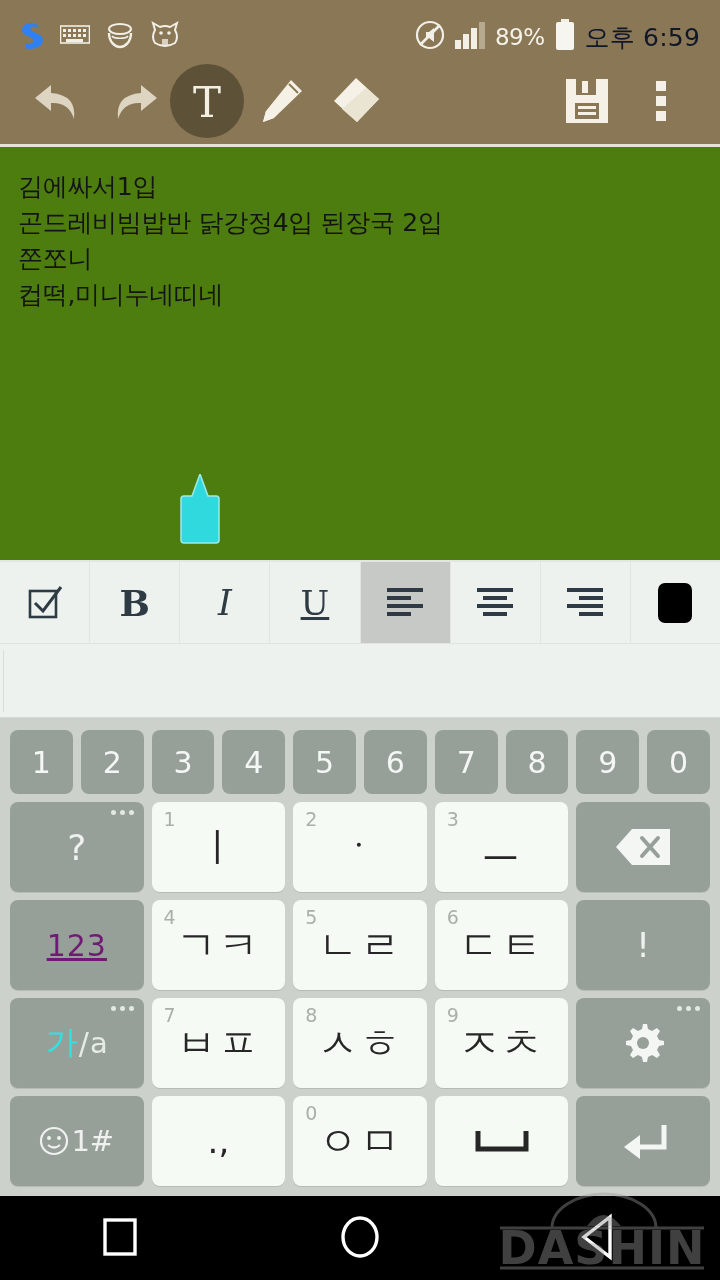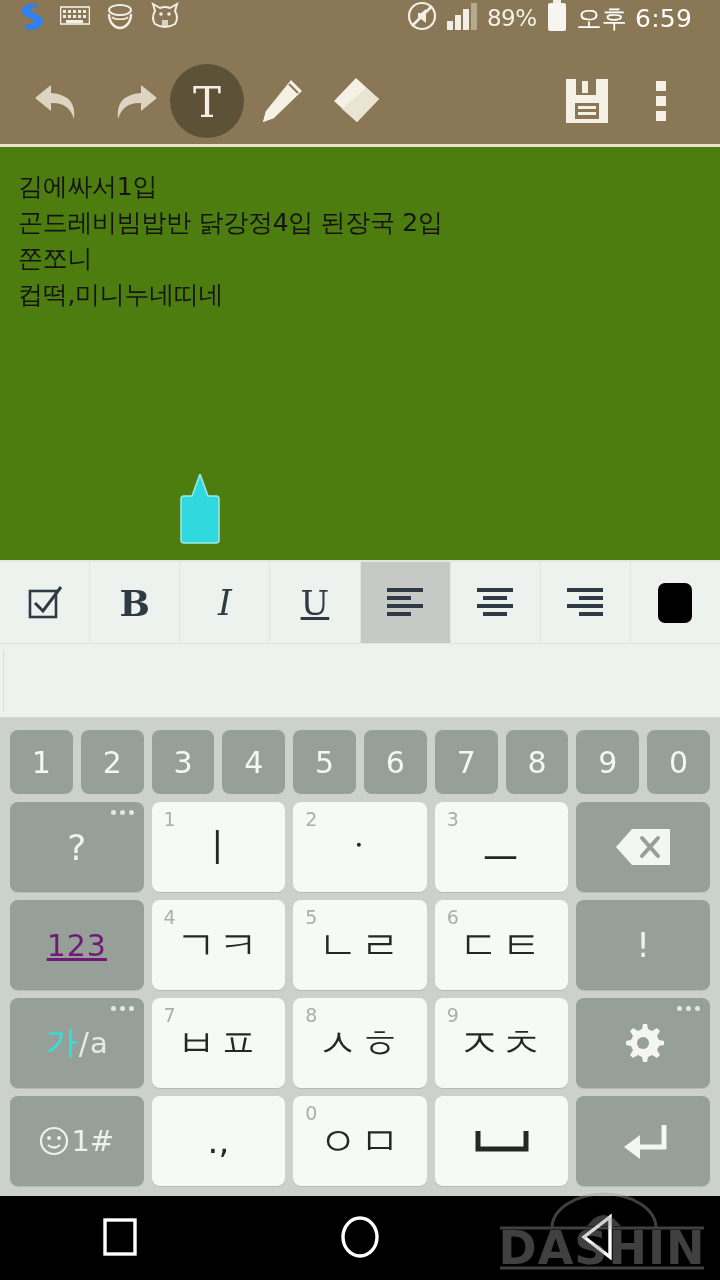--- a/index.html
+++ b/index.html
@@ -8,29 +8,29 @@
     font-family: "DejaVu Sans", "Liberation Sans", sans-serif;
     background: #000;
     overflow: hidden;
   }
   #app { position: relative; width: 720px; height: 1280px; }
 
   
   .statusbar {
     height: 55px; width: 100%;
     background: #8a7755;
-    display: flex; align-items: flex-start;
-    padding: 0 28px 0 18px;
+    display: flex; align-items: flex-end;
+    padding: 0 20px 0 18px;
     color: #f2efe6;
   }
   .status-left { display: flex; align-items: center; gap: 14px; }
   .status-right { margin-left: auto; display: flex; align-items: center; gap: 9px; }
   .sicon { display: block; }
   .pct { font-size: 23px; letter-spacing: -0.5px; color: #f5f2e9; font-weight: 500; }
-  .clock { font-size: 25px; color: #ffffff; letter-spacing: 0.2px; }
+  .clock { font-size: 25px; color: #0f172a; letter-spacing: 0.2px; }
 
   
   .apptoolbar {
     height: 92px; width: 100%;
     background: #8a7755;
     display: flex; align-items: center;
     padding: 0 22px;
     position: relative;
   }
   .tool { width: 74px; height: 74px; display: flex; align-items: center; justify-content: center; }

